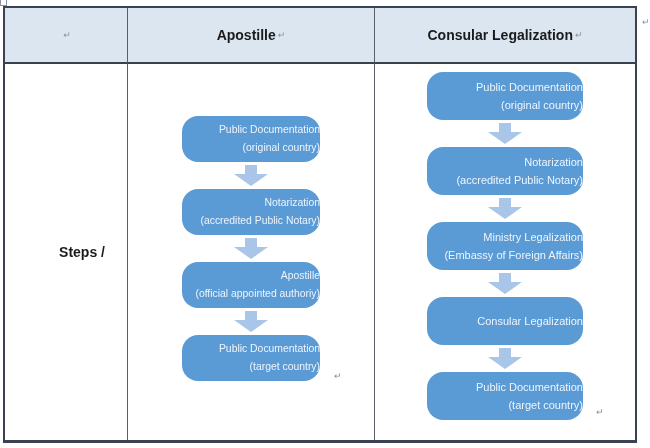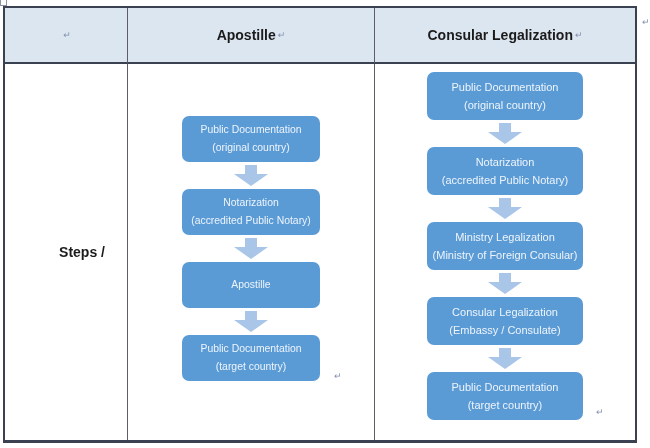--- a/index.html
+++ b/index.html
@@ -42,23 +42,23 @@
     margin-left:32px;
   }
   
   .flow{
     display:flex;flex-direction:column;align-items:center;
   }
   .flow-apostille{padding-top:52px;}
   .flow-consular{padding-top:8px;}
   .step-box{
     background:#5B9BD5;
-    border-radius:7px;
+    border-radius:16px;
     color:#EDF4FC;
-    display:flex;flex-direction:column;align-items:center;justify-content:center;
+    display:flex;flex-direction:column;align-items:flex-end;justify-content:center;
     text-align:center;
     line-height:18px;
     box-sizing:border-box;
     flex:none;
   }
   .flow-apostille .step-box{width:138px;height:46px;font-size:10.4px;}
   .flow-consular  .step-box{width:156px;height:48px;font-size:11px;}
   .step-line{white-space:nowrap;}
   .arrow{flex:none;margin:3px 0;line-height:0;}
   
@@ -118,20 +118,21 @@
           <div class="step-line">(accredited Public Notary)</div>
         </div>
         <div class="arrow">
           <svg width="34" height="21" viewBox="0 0 34 21">
               <path d="M11 0 h12 v9 h11 L17 21 L0 9 h11 z" fill="#A9C6E8"></path>
             </svg>
         </div>
 
         <div class="step-box">
           <div class="step-line">Apostille</div>
+          <div class="step-line">(official appointed authoriy)</div>
         </div>
         <div class="arrow">
           <svg width="34" height="21" viewBox="0 0 34 21">
               <path d="M11 0 h12 v9 h11 L17 21 L0 9 h11 z" fill="#A9C6E8"></path>
             </svg>
         </div>
 
         <div class="step-box">
           <div class="step-line">Public Documentation</div>
           <div class="step-line">(target country)</div>
@@ -158,31 +159,30 @@
           <div class="step-line">(accredited Public Notary)</div>
         </div>
         <div class="arrow">
           <svg width="34" height="21" viewBox="0 0 34 21">
               <path d="M11 0 h12 v9 h11 L17 21 L0 9 h11 z" fill="#A9C6E8"></path>
             </svg>
         </div>
 
         <div class="step-box">
           <div class="step-line">Ministry Legalization</div>
-          <div class="step-line">(Ministry of Foreign Consular)</div>
+          <div class="step-line">(Embassy of Foreign Affairs)</div>
         </div>
         <div class="arrow">
           <svg width="34" height="21" viewBox="0 0 34 21">
               <path d="M11 0 h12 v9 h11 L17 21 L0 9 h11 z" fill="#A9C6E8"></path>
             </svg>
         </div>
 
         <div class="step-box">
           <div class="step-line">Consular Legalization</div>
-          <div class="step-line">(Embassy / Consulate)</div>
         </div>
         <div class="arrow">
           <svg width="34" height="21" viewBox="0 0 34 21">
               <path d="M11 0 h12 v9 h11 L17 21 L0 9 h11 z" fill="#A9C6E8"></path>
             </svg>
         </div>
 
         <div class="step-box">
           <div class="step-line">Public Documentation</div>
           <div class="step-line">(target country)</div>

